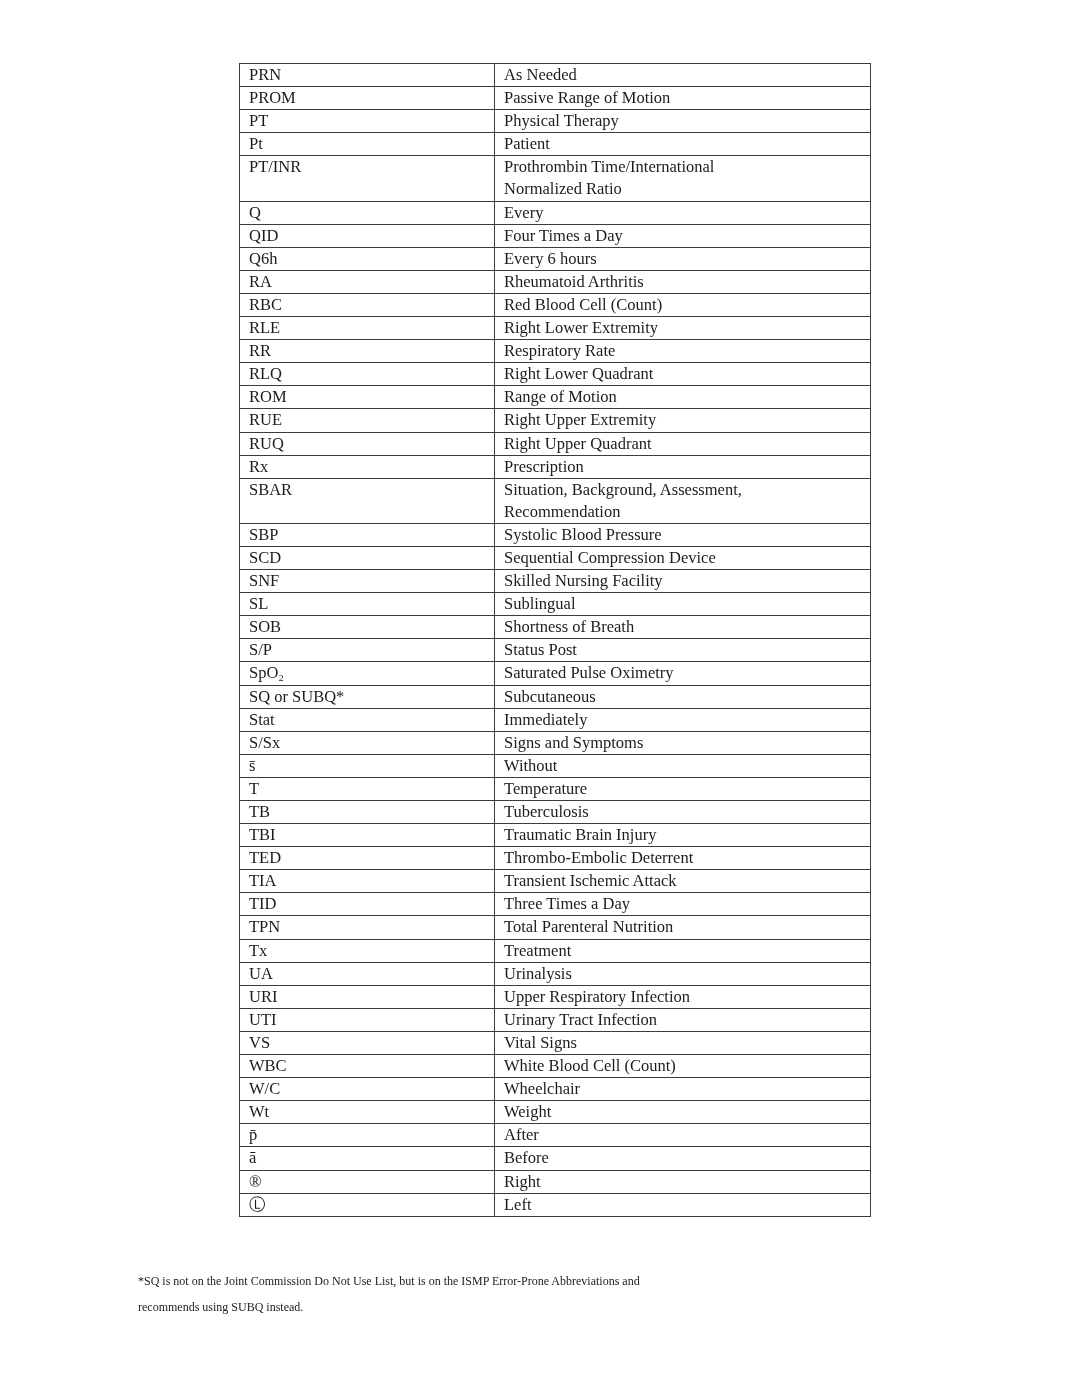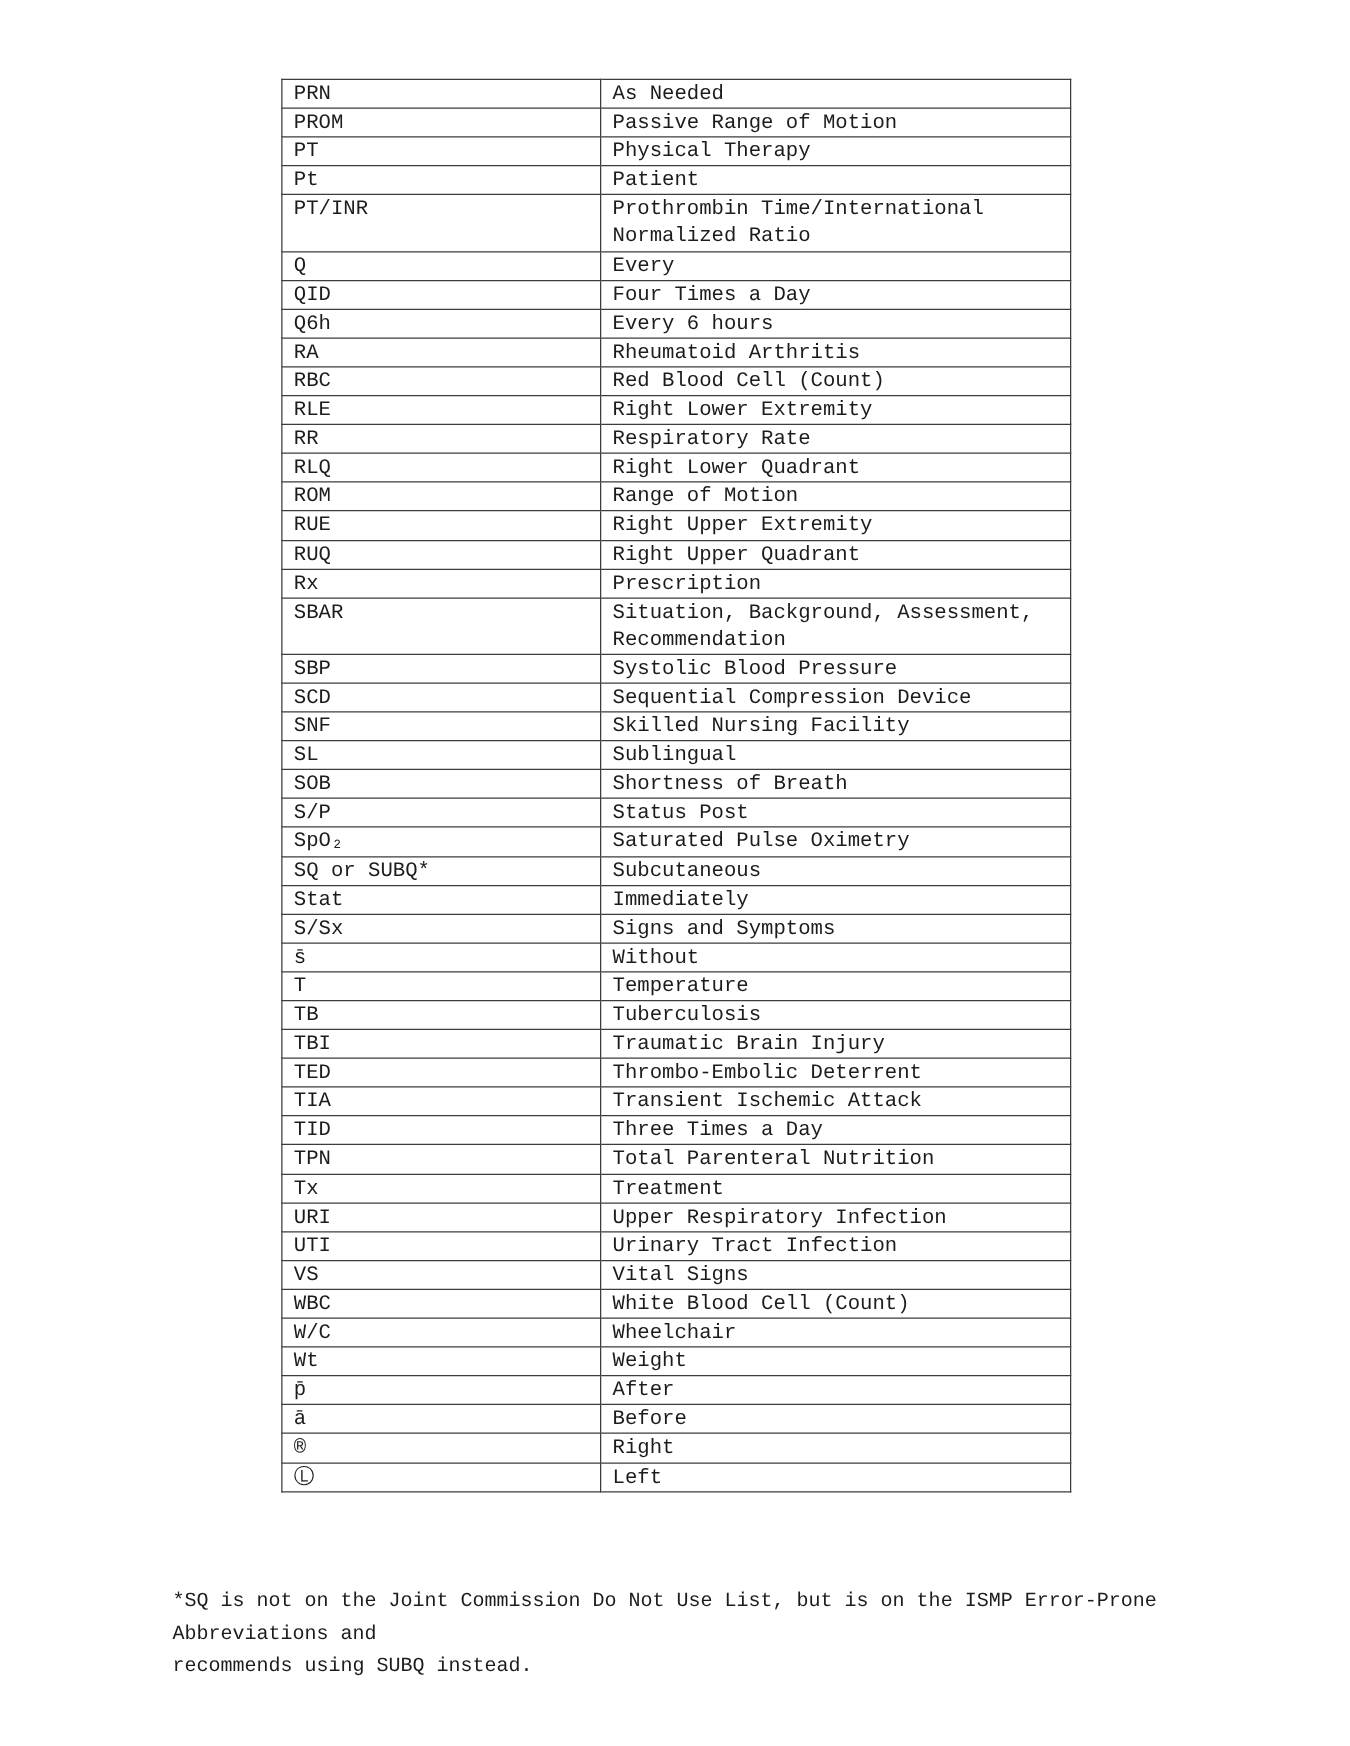--- a/index.html
+++ b/index.html
@@ -11,49 +11,47 @@
     position: relative;
     width: 1080px;
     height: 1397px;
     background: #ffffff;
     font-family: "Liberation Serif", "DejaVu Serif", serif;
     color: #1c1c1c;
     overflow: hidden;
   }
   table.abbr-table {
     position: absolute;
-    left: 225px;
+    left: 239px;
     top: 63px;
     width: 631px;
     border-collapse: collapse;
     table-layout: fixed;
-    font-family: Liberation Mono, monospace;
   }
   table.abbr-table col.c1 { width: 255px; }
   table.abbr-table col.c2 { width: 376px; }
   table.abbr-table td {
     border: 1.5px solid #3c3c3c;
     font-size: 16.5px;
     line-height: 22.1px;
     padding: 0 9px;
     vertical-align: top;
     white-space: pre-line;
     color: #1c1c1c;
     overflow: hidden;
   }
   .footnote {
     position: absolute;
     left: 138px;
     top: 1268px;
     width: 880px;
-    font-size: 16px;
+    font-size: 12px;
     line-height: 26px;
     white-space: pre-line;
     color: #1c1c1c;
-    font-family: Liberation Mono, monospace;
   }
 </style>
 </head>
 <body>
 
 <div class="page">
 
   <table class="abbr-table">
     <colgroup>
         <col class="c1">
@@ -241,20 +239,24 @@
   <tr>
     <td class="abbr-cell">TPN</td>
     <td class="meaning-cell">Total Parenteral Nutrition</td>
   </tr>
 
   <tr>
     <td class="abbr-cell">Tx</td>
     <td class="meaning-cell">Treatment</td>
   </tr>
 
+  <tr>
+    <td class="abbr-cell">UA</td>
+    <td class="meaning-cell">Urinalysis</td>
+  </tr>
 
   <tr>
     <td class="abbr-cell">URI</td>
     <td class="meaning-cell">Upper Respiratory Infection</td>
   </tr>
 
   <tr>
     <td class="abbr-cell">UTI</td>
     <td class="meaning-cell">Urinary Tract Infection</td>
   </tr>

